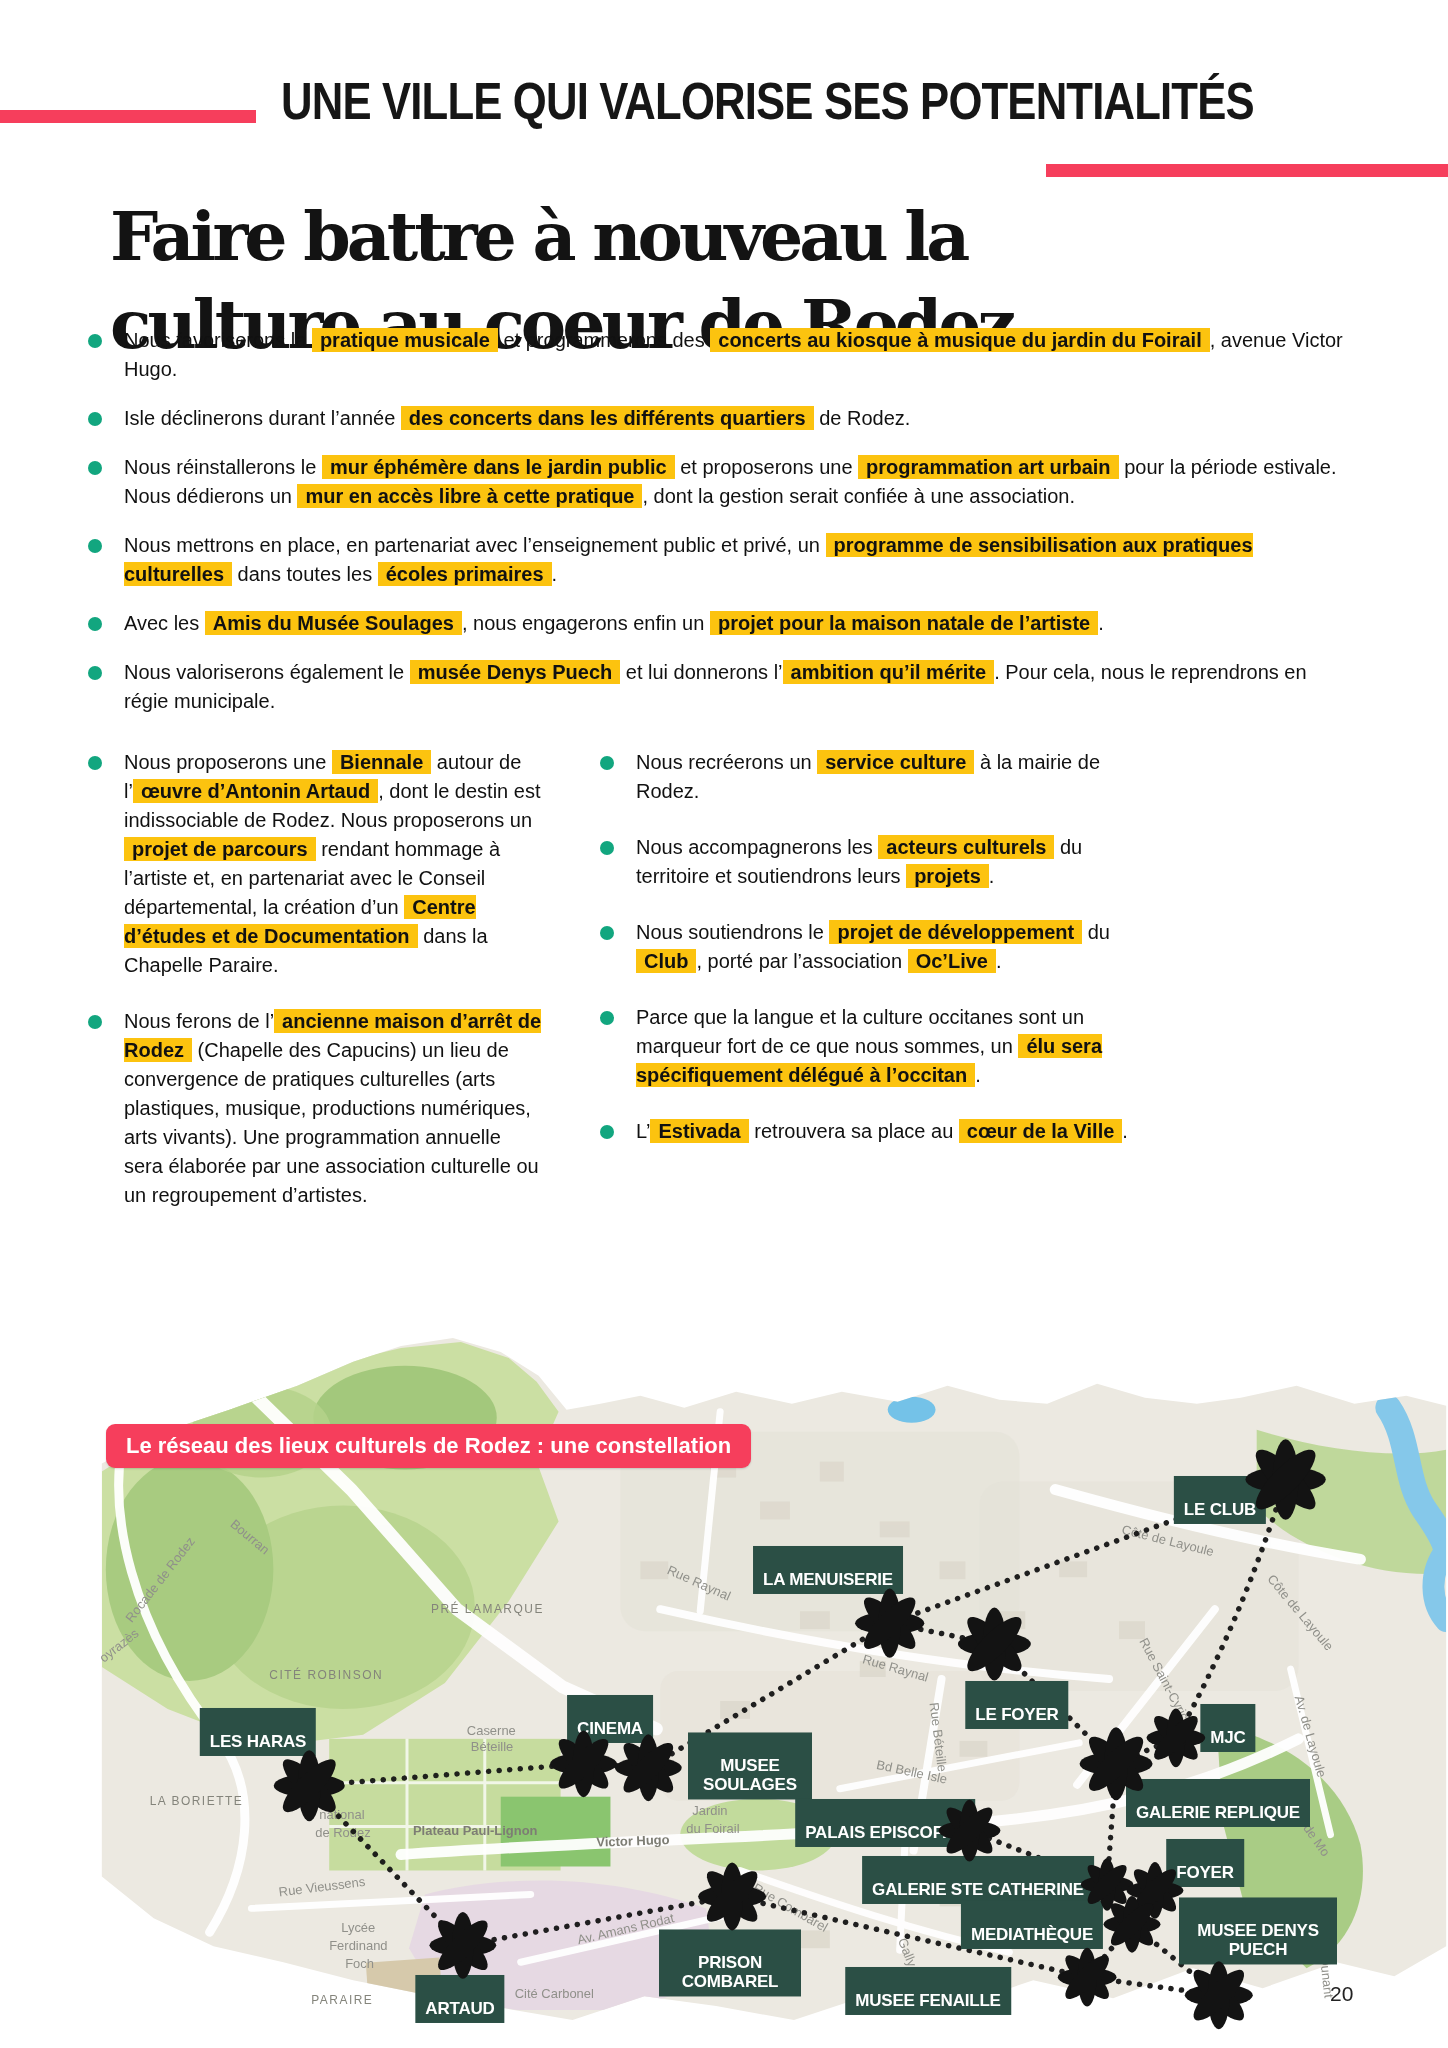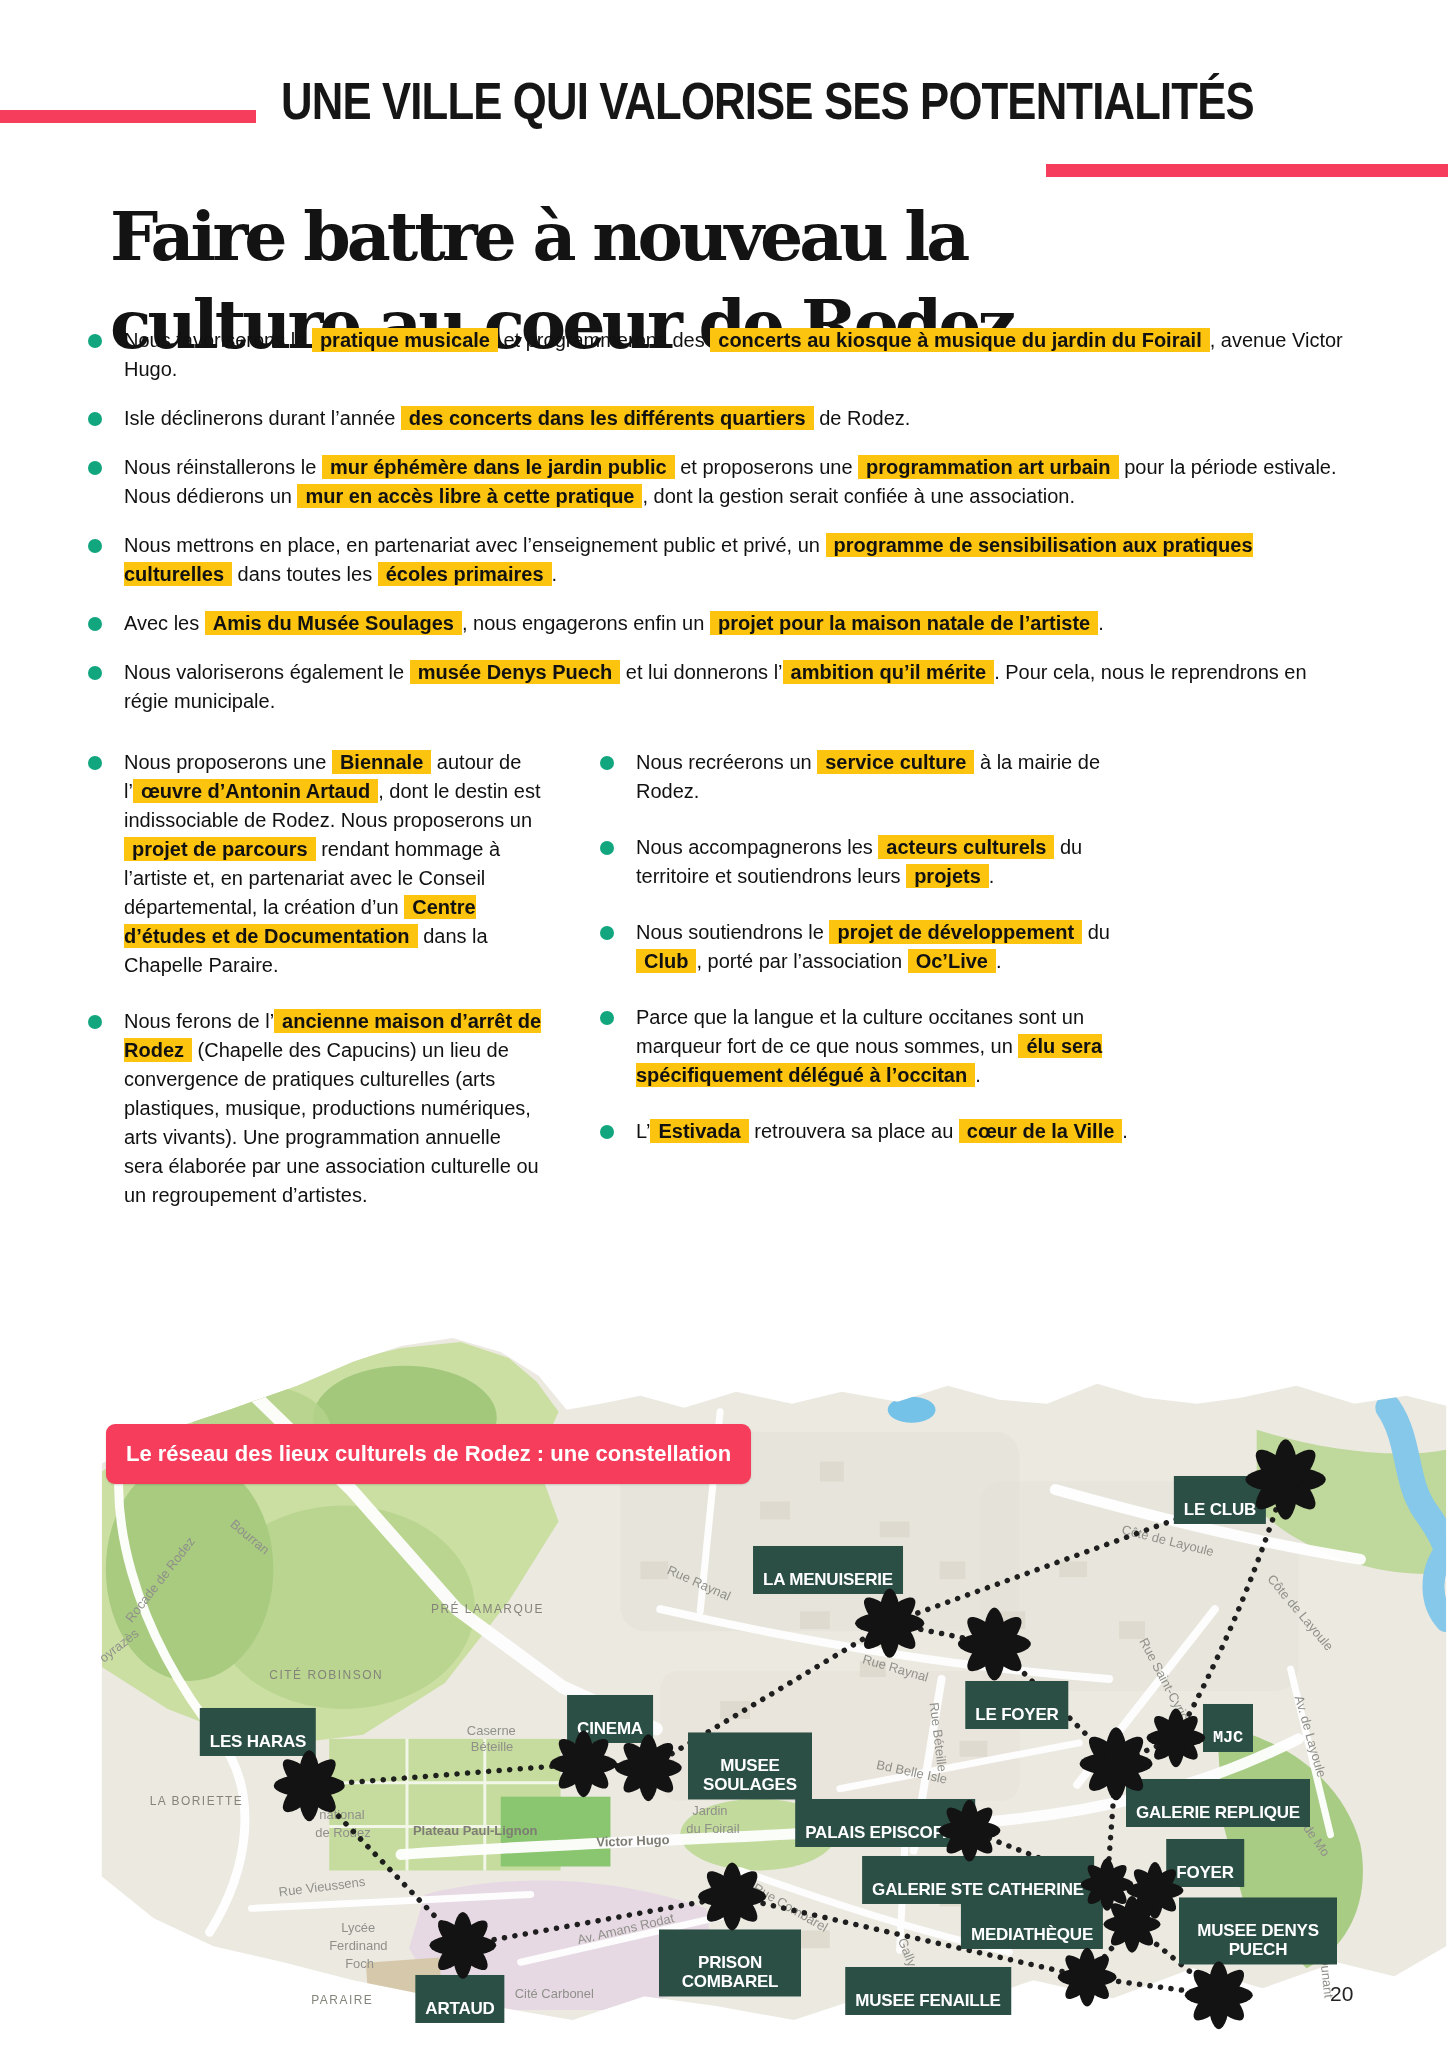--- a/index.html
+++ b/index.html
@@ -29,21 +29,21 @@
   #bullets-full .bullet{margin-bottom:20px;}
   #cols{position:absolute;left:88px;top:748px;width:1280px;display:flex;gap:56px;}
   #col-left{width:456px;}
   #col-right{width:536px;}
   #cols .bullet{margin-bottom:27px;}
 
   #map{position:absolute;left:100px;top:1312px;width:1348px;height:736px;}
   #map svg{position:absolute;inset:0;width:1348px;height:736px;}
   #map svg.stars-layer{z-index:4;pointer-events:none;}
   #banner{
-    position:absolute;left:6px;top:112px;height:60px;z-index:3;background:var(--pink);
+    position:absolute;left:6px;top:112px;height:44px;z-index:3;background:var(--pink);
     border-radius:9px;color:#fff;font-size:22px;font-weight:700;display:flex;align-items:center;
     padding:0 20px;white-space:nowrap;box-shadow:0 1px 2px rgba(0,0,0,.15);
   }
   .vlabel{
     position:absolute;z-index:2;transform:translate(-50%,-50%);background:var(--labelg);color:#fff;
     font-weight:700;font-size:17px;letter-spacing:-.2px;line-height:1.12;padding:24px 10px 5px;
     text-align:center;white-space:nowrap;
   }
   .vlabel.wrap{white-space:normal;}
   .streets text{fill:#90908a;font-size:13px;font-family:"Liberation Sans",sans-serif;}
@@ -239,21 +239,21 @@
       <line x1="1033" y1="614" x2="1120" y2="685"></line>
       <line x1="1033" y1="614" x2="988" y2="667"></line>
     </g>
   </svg>
 
   <div id="banner">Le réseau des lieux culturels de Rodez : une constellation</div>
 
   <div class="vlabel" style="left:1120px;top:188px;">LE CLUB</div>
   <div class="vlabel" style="left:728px;top:258px;">LA MENUISERIE</div>
   <div class="vlabel" style="left:885px;top:393px;margin-left:32px;">LE FOYER</div>
-  <div class="vlabel" style="left:1128px;top:416px;font-family:Liberation Mono, monospace;">MJC</div>
+  <div class="vlabel" style="left:1128px;top:416px;">MJC</div>
   <div class="vlabel" style="left:510px;top:407px;">CINEMA</div>
   <div class="vlabel wrap" style="left:650px;top:454px;width:104px;">MUSEE SOULAGES</div>
   <div class="vlabel" style="left:158px;top:420px;">LES HARAS</div>
   <div class="vlabel" style="left:785px;top:511px;">PALAIS EPISCOPAL</div>
   <div class="vlabel" style="left:1118px;top:491px;">GALERIE REPLIQUE</div>
   <div class="vlabel" style="left:1105px;top:551px;">FOYER</div>
   <div class="vlabel" style="left:878px;top:568px;">GALERIE STE CATHERINE</div>
   <div class="vlabel" style="left:932px;top:613px;">MEDIATHÈQUE</div>
   <div class="vlabel wrap" style="left:1158px;top:619px;width:138px;">MUSEE DENYS PUECH</div>
   <div class="vlabel wrap" style="left:630px;top:651px;width:122px;">PRISON COMBAREL</div>

